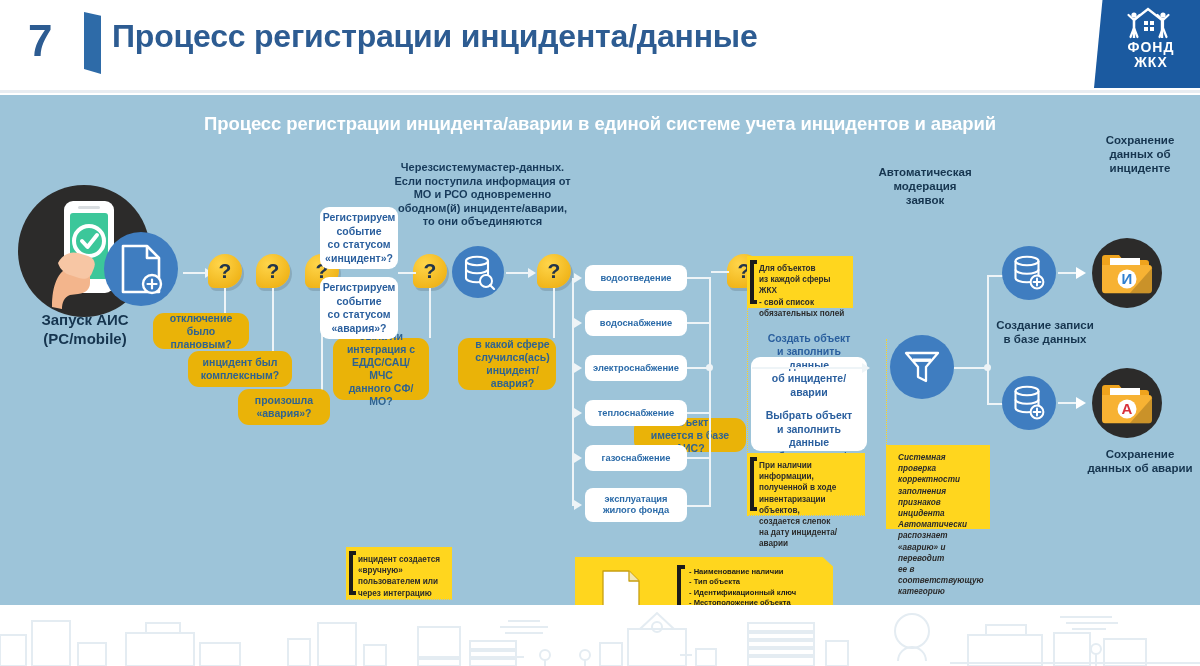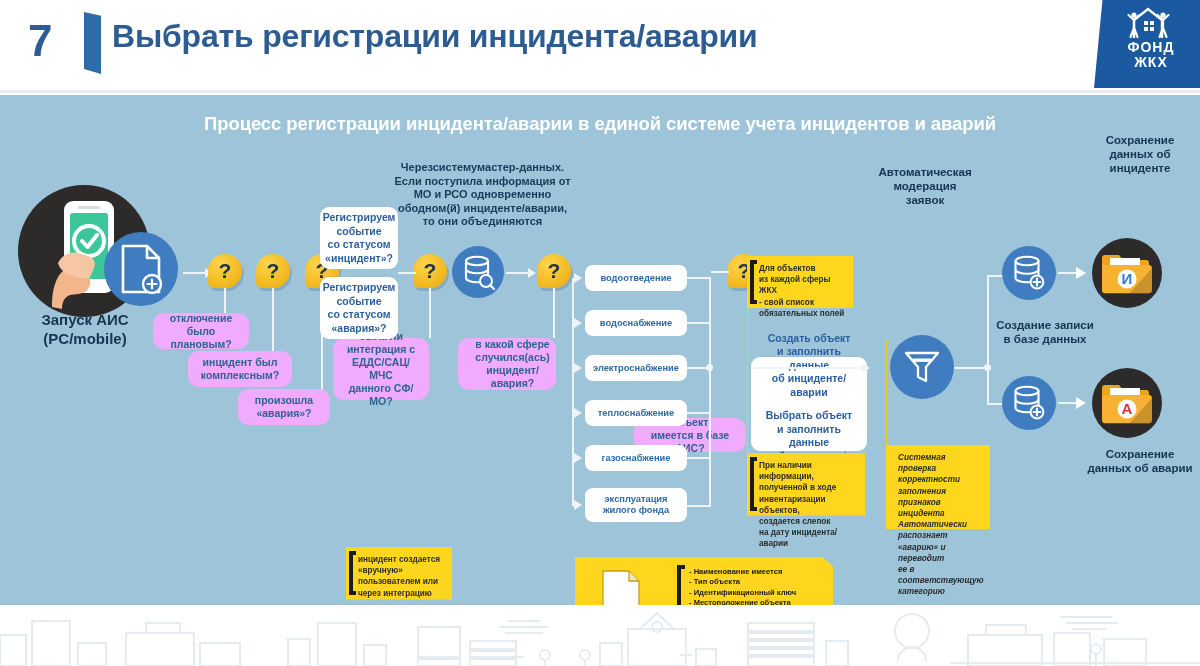--- a/index.html
+++ b/index.html
@@ -78,21 +78,21 @@
   .qmark::after {
     content: "?";
     position: absolute; left: 0; top: 0; width: 34px; height: 34px;
     display: flex; align-items: center; justify-content: center;
     font-size: 21px; font-weight: bold; color: #23354a;
     font-family: "Liberation Sans", sans-serif;
   }
 
   .greylabel {
     position: absolute;
-    background: #f0abfc;
+    background: #eab308;
     border-radius: 11px;
     color: #2f6390;
     font-size: 10.5px;
     font-weight: bold;
     line-height: 13px;
     text-align: center;
     padding: 7px 9px;
     display: flex; align-items: center; justify-content: center;
   }
 
@@ -168,21 +168,21 @@
     position: absolute; width: 7px; height: 7px; border-radius: 50%;
     background: #eef4f7;
   }
 </style>
 </head>
 <body>
 
 <div id="header">
   <div id="slide-number">7</div>
   <div id="title-bar-shape"></div>
-  <div id="header-title">Выбрать регистрации инцидента/аварии</div>
+  <div id="header-title">Процесс регистрации инцидента/данные</div>
 
   <div id="logo">
     <svg width="56" height="34" viewBox="0 0 56 34">
       <path d="M14 32 L14 14 L28 3 L42 14 L42 32" fill="none" stroke="#ffffff" stroke-width="2.4"></path>
       <rect x="24" y="15" width="4" height="4" fill="#ffffff"></rect>
       <rect x="30" y="15" width="4" height="4" fill="#ffffff"></rect>
       <rect x="24" y="21" width="4" height="4" fill="#ffffff"></rect>
       <rect x="30" y="21" width="4" height="4" fill="#ffffff"></rect>
       <g stroke="#ffffff" stroke-width="2.2" fill="none" stroke-linecap="round">
         <circle cx="14" cy="9" r="2.6" fill="#ffffff" stroke="none"></circle>
@@ -418,21 +418,21 @@
               clip-path: polygon(0 0, 96% 0, 100% 9%, 100% 100%, 0 100%);">
     <svg width="40" height="48" viewBox="0 0 40 48" style="position:absolute; left:26px; top:12px;">
       <path d="M2 2 H28 L38 12 V46 H2 Z" fill="#ffffff" stroke="#c79f10" stroke-width="1.3" stroke-linejoin="round"></path>
       <path d="M28 2 V12 H38" fill="#f2e6b4" stroke="#c79f10" stroke-width="1.3" stroke-linejoin="round"></path>
     </svg>
 
     <div style="position:absolute; left:102px; top:8px; bottom:8px; width:8px;
                 border-left:4px solid #1b1b1b; border-top:4px solid #1b1b1b; border-bottom:4px solid #1b1b1b;"></div>
 
     <div style="position:absolute; left:114px; top:10px; width:140px; font-size:7.6px; font-weight:bold; line-height:10.3px; color:#1b1b1b;">
-      <div>- <span>Наименование имеется</span></div>
+      <div>- <span>Наименование наличии</span></div>
       <div>- <span>Тип объекта</span></div>
       <div>- <span>Идентификационный ключ</span></div>
       <div>- <span>Местоположение объекта</span></div>
 
     </div>
   </div>
 
   <div class="plainlabel" style="left:855px; top:70px; width:140px; color:#16354f;">
     <div>Автоматическая</div>
     <div>модерация</div>

